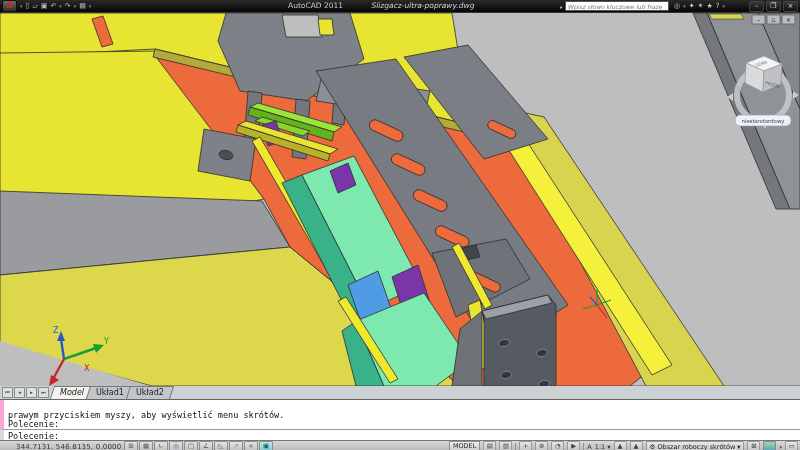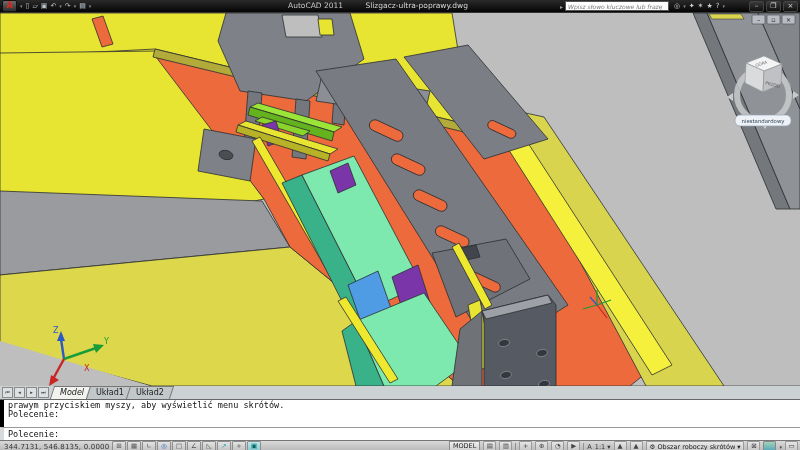--- a/index.html
+++ b/index.html
@@ -6,21 +6,21 @@
   body{width:800px;height:450px;overflow:hidden;font-family:"DejaVu Sans",sans-serif;background:#bdbebd;-webkit-font-smoothing:antialiased;}
   .app{width:800px;height:450px;display:flex;flex-direction:column;}
 
   
   .titlebar{height:12px;background:linear-gradient(#2a2a2a,#050505);display:flex;align-items:center;color:#cfcfcf;font-size:7.5px;position:relative;flex:0 0 12px;}
   .qat{display:flex;align-items:center;gap:3px;padding-left:2px;}
   .acad-btn{width:13px;height:10px;background:linear-gradient(#6c6c6c,#2e2e2e);border:1px solid #111;border-radius:2px;color:#d42a1e;font-weight:bold;font-size:8px;line-height:9px;text-align:center;}
   .qicon{color:#b9c4cc;font-size:7px;line-height:10px;}
   .qdrop{color:#8a8a8a;font-size:5px;}
   .tb-title{position:absolute;left:288px;top:1px;white-space:nowrap;color:#c8c8c8;}
-  .tb-title .doc{margin-left:20px;color:#d8d8d8;}
+  .tb-title .doc{margin-left:26px;color:#d8d8d8;font-style:italic;}
   .infocenter{position:absolute;left:560px;top:1px;display:flex;align-items:center;gap:2px;}
   .ic-arrow{color:#999;font-size:6px;}
   .ic-input{width:98px;height:8px;font-size:6px;font-style:italic;color:#777;border:1px solid #555;background:#fff;padding:0 2px;font-family:"DejaVu Sans",sans-serif;}
   .ic-icons{display:flex;align-items:center;gap:3px;margin-left:3px;color:#cdd3d8;font-size:7px;}
   .ic-icons .qdrop{font-size:5px;}
   .winctl{position:absolute;right:2px;top:1px;display:flex;gap:2px;}
   .winbtn{width:13px;height:9px;color:#ddd;font-size:7px;line-height:8px;text-align:center;border:1px solid #444;border-radius:2px;background:linear-gradient(#3a3a3a,#101010);}
 
   
   .viewport{position:relative;flex:0 0 373px;height:373px;background:#bdbebd;border-top:1px solid #333;box-sizing:border-box;}
@@ -29,26 +29,26 @@
   
   .tabbar{flex:0 0 13px;height:13px;background:#ccd1d4;border-top:1px solid #8c8c8c;display:flex;align-items:flex-end;font-size:8px;color:#222;}
   .tabnav{display:flex;gap:1px;padding:0 3px 1px 2px;}
   .tabnav span{width:9px;height:9px;background:#dde1e4;border:1px solid #8a8a8a;font-size:5px;line-height:8px;text-align:center;color:#333;}
   .tab{padding:0 7px 1px 7px;border:1px solid #777;border-bottom:none;background:#c2c7ca;transform:skewX(-18deg);margin-right:-4px;height:11px;line-height:11px;}
   .tab > span{display:inline-block;transform:skewX(18deg);}
   .tab.active{background:#f2f2ee;font-style:italic;}
 
   
   .cmd{flex:0 0 40px;height:40px;background:#fff;border-top:1px solid #666;font-family:"DejaVu Sans Mono",monospace;font-size:8.5px;color:#111;display:flex;flex-direction:column;}
-  .cmd-hist{flex:1;padding:1px 2px 0 4px;line-height:9px;border-left:4px solid #000000;}
+  .cmd-hist{flex:1;padding:11px 2px 0 4px;line-height:9px;border-left:4px solid #f9a8d4;}
   .cmd-input{border-top:1px solid #999;padding:1px 2px 1px 4px;line-height:10px;border-left:4px solid #d7dadd;}
 
   
   .statusbar{flex:0 0 12px;height:12px;background:linear-gradient(#d9d9d9,#b2b2b2);border-top:1px solid #777;display:flex;align-items:center;font-size:7px;color:#222;}
-  .coords{width:108px;padding-left:4px;letter-spacing:0.2px;color:#333;}
+  .coords{width:108px;padding-left:16px;letter-spacing:0.2px;color:#333;}
   .toggles{display:flex;gap:1px;}
   .toggle{width:12px;height:10px;background:linear-gradient(#e3e3e3,#bcbcbc);border:1px solid #8e8e8e;border-radius:1px;text-align:center;font-size:6.5px;line-height:9px;color:#555;}
   .toggle:nth-child(4){color:#2a6fd0;}
   .toggle:nth-child(8){color:#18a0b4;}
   .toggle:nth-child(10){background:linear-gradient(#bfe9ec,#7fc6cc);color:#066;}
   .sb-right{margin-left:auto;display:flex;align-items:center;gap:3px;padding-right:2px;}
   .model-btn{border:1px solid #8e8e8e;background:linear-gradient(#efefef,#c9c9c9);padding:0 3px;height:10px;line-height:9px;font-size:6.5px;}
   .sbicon{width:11px;height:10px;border:1px solid #9a9a9a;background:linear-gradient(#e6e6e6,#c0c0c0);text-align:center;font-size:6.5px;line-height:9px;color:#444;border-radius:1px;}
   .sb-sep{width:1px;height:9px;background:#919191;}
   .scale-lbl{font-size:6.5px;color:#333;}

